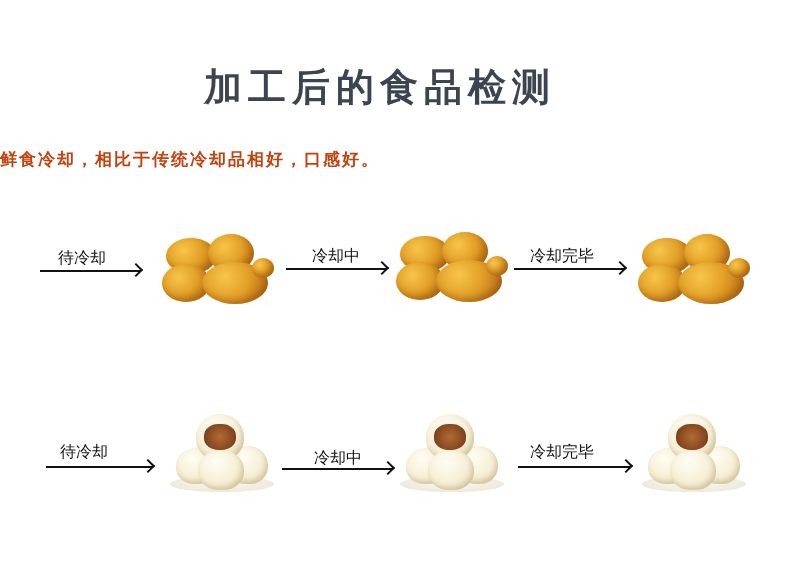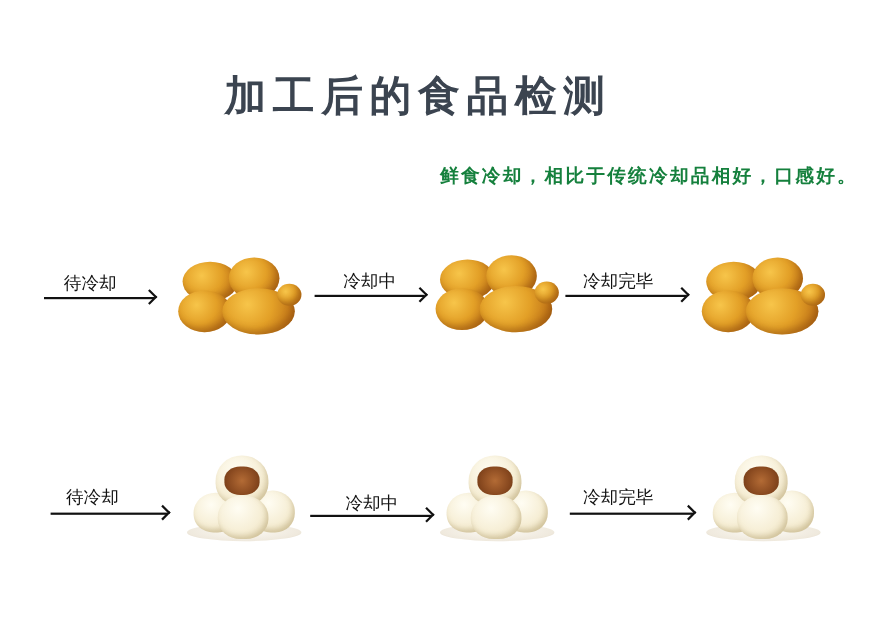--- a/index.html
+++ b/index.html
@@ -6,22 +6,22 @@
   body {
     width: 800px; height: 564px; background: #ffffff; position: relative; overflow: hidden;
     font-family: "DejaVu Sans", "Liberation Sans", sans-serif;
   }
   .title {
     position: absolute; left: 0; top: 62px; width: 760px; text-align: center;
     font-size: 38px; font-weight: bold; color: #3b4450; letter-spacing: 6px;
     font-family: "DejaVu Serif", "Liberation Serif", serif;
   }
   .subtitle {
-    position: absolute; left: 0; top: 148px; width: 780px; text-align: right;
-    font-size: 17px; font-weight: bold; color: #15803d; letter-spacing: 2px;
+    position: absolute; left: 0; top: 148px; width: 780px; text-align: left;
+    font-size: 17px; font-weight: bold; color: #c2410c; letter-spacing: 2px;
     font-family: "DejaVu Serif", "Liberation Serif", serif;
   }
   .step-label {
     position: absolute; font-size: 16px; color: #111; white-space: nowrap;
   }
   .arrow {
     position: absolute; height: 2px; background: #111;
   }
   .arrow::after {
     content: ""; position: absolute; right: -1px; top: -5px;

